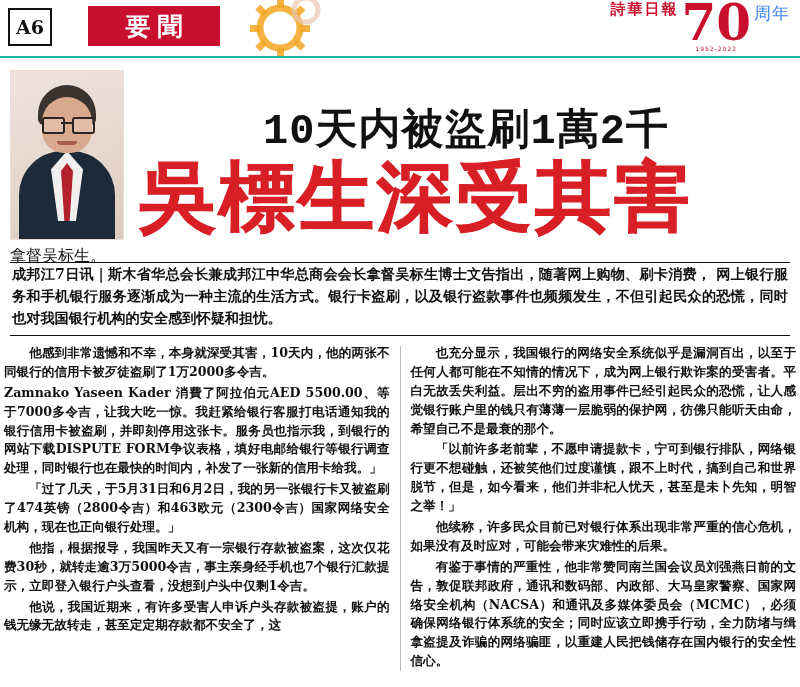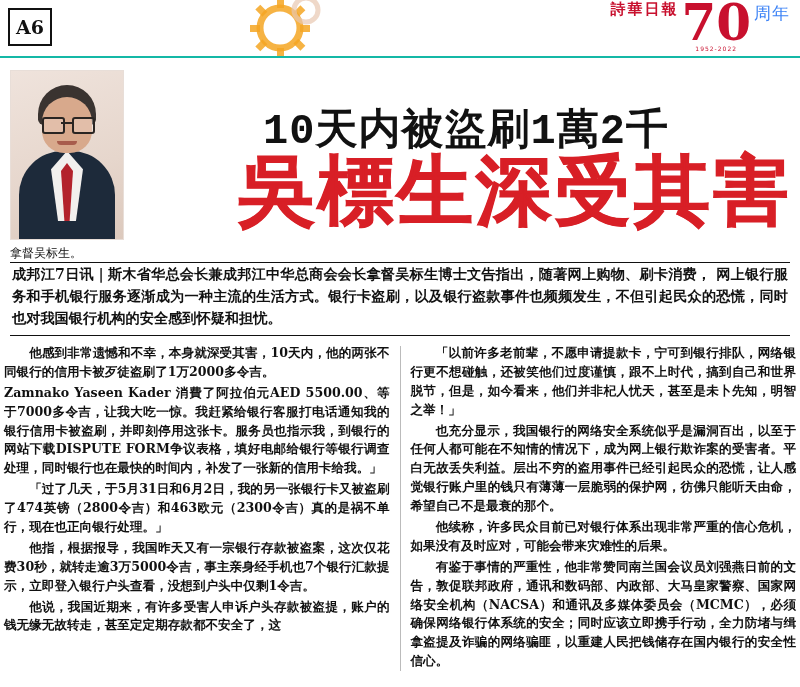--- a/index.html
+++ b/index.html
@@ -186,21 +186,21 @@
   .p-tie {
     position: absolute;
     left: 50px; top: 92px;
     width: 12px; height: 58px;
     background: #b3222c;
     clip-path: polygon(50% 0, 100% 14%, 72% 100%, 28% 100%, 0 14%);
   }
   .portrait-cap {
     margin-top: 6px;
     font-family: "DejaVu Serif", serif;
-    font-size: 12px;
+    font-size: 16px;
     color: #111;
     line-height: 1.2;
   }
 
   .headline-block {
     position: absolute;
     left: 140px;
     right: 8px;
     top: 52px;
   }
@@ -208,26 +208,26 @@
     font-family: Liberation Mono, monospace;
     font-weight: bold;
     font-size: 42px;
     color: #111111;
     letter-spacing: 1px;
     text-align: center;
     line-height: 1.05;
     white-space: nowrap;
   }
   .headline-2 {
-    font-family: Liberation Mono, monospace;
+    font-family: Liberation Sans, sans-serif;
     font-weight: bold;
     font-size: 76px;
     color: #d81f26;
     letter-spacing: 3px;
-    text-align: right;
+    text-align: left;
     line-height: 1.08;
     margin-top: 2px;
     white-space: nowrap;
     -webkit-text-stroke: 1px #d81f26;
   }
 
   
   .lead-rule-top {
     border-top: 1px solid #111;
     margin: 4px 10px 0 10px;
@@ -284,20 +284,21 @@
   }
 </style>
 </head>
 <body>
 
 <div class="page">
 
   <div class="masthead">
     <div class="page-num-box">A6</div>
 
+    <div class="section-banner">要聞</div>
 
     <div class="gear-deco">
       <svg width="90" height="90" viewBox="0 0 90 90">
         <g fill="none" stroke="#f5a623" stroke-width="7" opacity="0.85">
           <circle cx="44" cy="46" r="20"></circle>
         </g>
         <g fill="#f5a623" opacity="0.85">
           <rect x="41" y="16" width="7" height="10"></rect>
           <rect x="41" y="66" width="7" height="10"></rect>
           <rect x="14" y="43" width="10" height="7"></rect>
@@ -350,26 +351,26 @@
   <div class="lead-rule-top"></div>
   <div class="lead">
     <span class="dateline">成邦江7日讯</span><span>｜</span><span>斯木省华总会长兼成邦江中华总商会会长拿督吴标生博士文告指出，随著网上购物、刷卡消费， 网上银行服务和手机银行服务逐渐成为一种主流的生活方式。银行卡盗刷，以及银行盗款事件也频频发生，不但引起民众的恐慌，同时也对我国银行机构的安全感到怀疑和担忧。</span>
   </div>
   <div class="lead-rule-bottom"></div>
 
   <div class="cols">
     <div class="col">
       <p class="indent">他感到非常遗憾和不幸，本身就深受其害，10天内，他的两张不同银行的信用卡被歹徒盗刷了1万2000多令吉。</p>
       <p class="latin">Zamnako Yaseen Kader 消費了阿拉伯元AED 5500.00、等于7000多令吉，让我大吃一惊。我赶紧给银行客服打电话通知我的银行信用卡被盗刷，并即刻停用这张卡。服务员也指示我，到银行的网站下载DISPUTE FORM争议表格，填好电邮给银行等银行调查处理，同时银行也在最快的时间内，补发了一张新的信用卡给我。」</p>
-      <p class="indent">「过了几天，于5月31日和6月2日，我的另一张银行卡又被盗刷了474英镑（2800令吉）和463欧元（2300令吉）真的是祸不单行，现在也正向银行处理。」</p>
+      <p class="indent">「过了几天，于5月31日和6月2日，我的另一张银行卡又被盗刷了474英镑（2800令吉）和463欧元（2300令吉）国家网络安全机构，现在也正向银行处理。」</p>
       <p class="indent">他指，根据报导，我国昨天又有一宗银行存款被盗案，这次仅花费30秒，就转走逾3万5000令吉，事主亲身经手机也7个银行汇款提示，立即登入银行户头查看，没想到户头中仅剩1令吉。</p>
       <p class="indent">他说，我国近期来，有许多受害人申诉户头存款被盗提，账户的钱无缘无故转走，甚至定定期存款都不安全了，这</p>
     </div>
     <div class="divider"></div>
     <div class="col">
+      <p class="indent">也充分显示，我国银行的网络安全系统似乎是漏洞百出，以至于任何人都可能在不知情的情况下，成为网上银行欺诈案的受害者。平白无故丢失利益。层出不穷的盗用事件已经引起民众的恐慌，让人感觉银行账户里的钱只有薄薄一层脆弱的保护网，彷佛只能听天由命，希望自己不是最衰的那个。</p>
       <p class="indent">「以前许多老前辈，不愿申请提款卡，宁可到银行排队，网络银行更不想碰触，还被笑他们过度谨慎，跟不上时代，搞到自己和世界脱节，但是，如今看来，他们并非杞人忧天，甚至是未卜先知，明智之举！」</p>
-      <p class="indent">也充分显示，我国银行的网络安全系统似乎是漏洞百出，以至于任何人都可能在不知情的情况下，成为网上银行欺诈案的受害者。平白无故丢失利益。层出不穷的盗用事件已经引起民众的恐慌，让人感觉银行账户里的钱只有薄薄一层脆弱的保护网，彷佛只能听天由命，希望自己不是最衰的那个。</p>
       <p class="indent">他续称，许多民众目前已对银行体系出现非常严重的信心危机，如果没有及时应对，可能会带来灾难性的后果。</p>
       <p class="indent">有鉴于事情的严重性，他非常赞同南兰国会议员刘强燕日前的文告，敦促联邦政府，通讯和数码部、内政部、大马皇家警察、国家网络安全机构（NACSA）和通讯及多媒体委员会（MCMC），必须确保网络银行体系统的安全；同时应该立即携手行动，全力防堵与缉拿盗提及诈骗的网络骗匪，以重建人民把钱储存在国内银行的安全性信心。</p>
     </div>
   </div>
 
 </div>
 
 </body></html>

